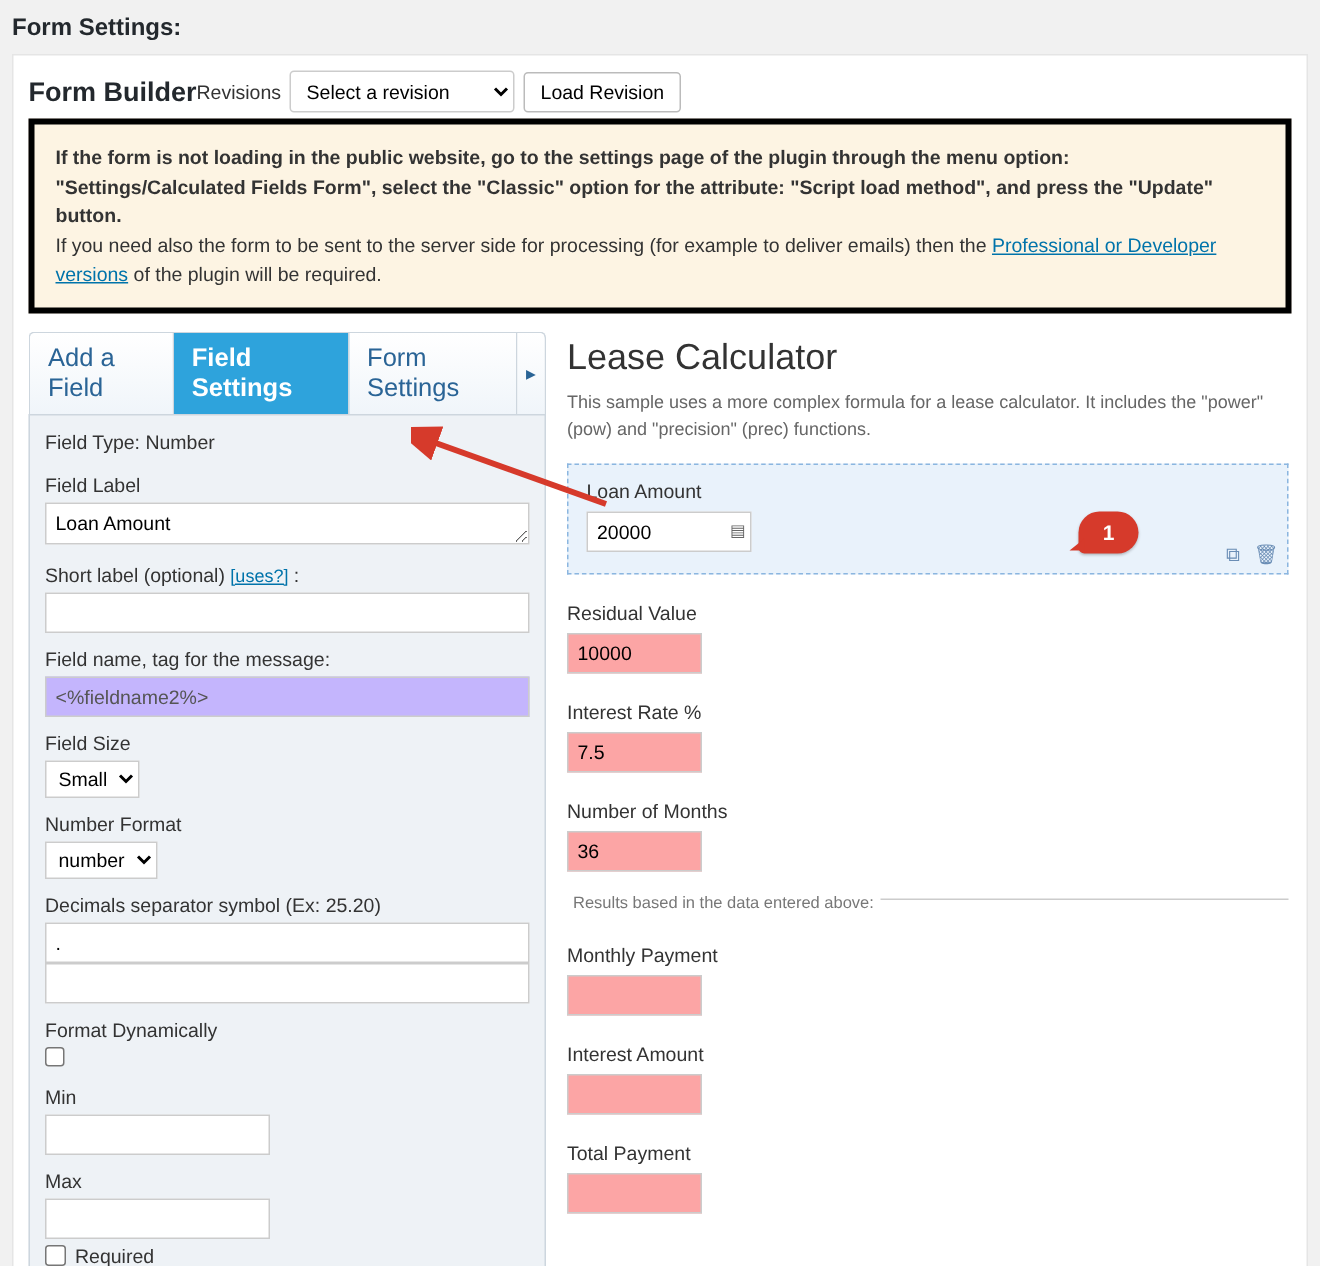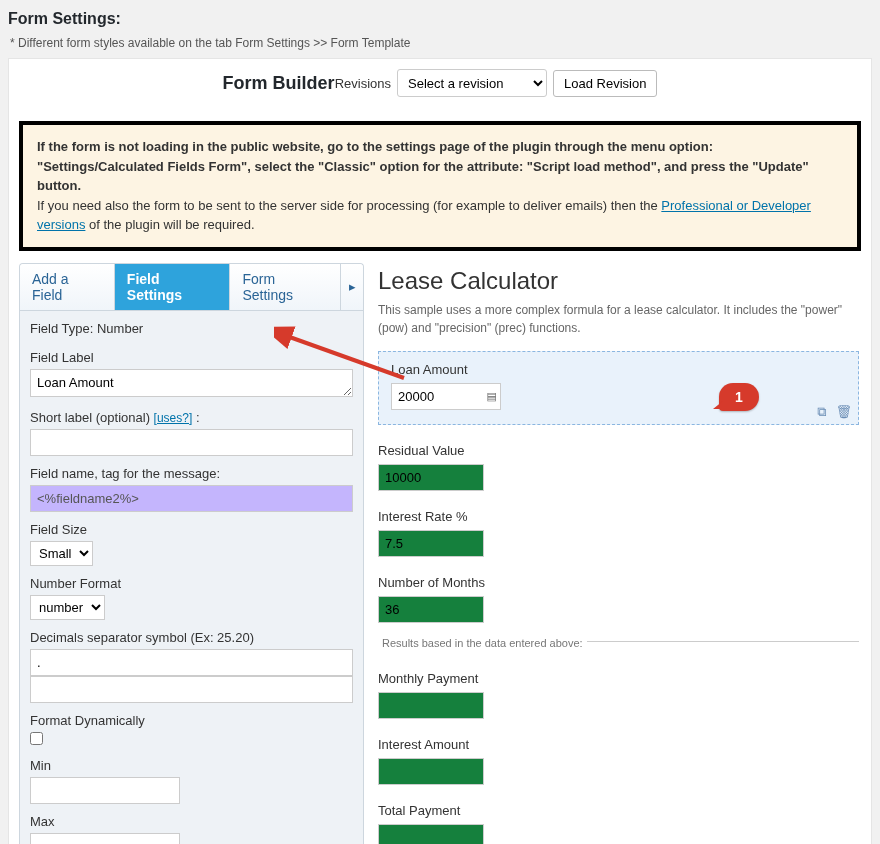--- a/index.html
+++ b/index.html
@@ -1,75 +1,74 @@
 <!DOCTYPE html>
 <html><head>
 <meta charset="utf-8">
 <style>
 * { box-sizing: border-box; margin: 0; padding: 0; }
 body { font-family: -apple-system, BlinkMacSystemFont, "Segoe UI", Arial, sans-serif; font-size: 13px; color: #333; background: #f1f1f1; }
 .page { width: 880px; min-height: 844px; background: #f1f1f1; padding: 0 8px 12px 8px; position: relative; }
 h3.page-title { font-size: 16px; font-weight: 700; color: #23282d; padding: 10px 0 8px 0; }
 .hint { font-size: 12px; color: #555; padding: 0 0 8px 2px; }
 .panel { background: #fff; border: 1px solid #e5e5e5; padding: 10px 10px 10px 10px; }
-.header-row { display: flex; align-items: center; justify-content: center; margin-bottom: 24px; }
+.header-row { display: flex; align-items: center; justify-content: flex-start; margin-bottom: 4px; }
 .header-row h2 { font-size: 18px; font-weight: 600; color: #23282d; }
 .rev-group { display: flex; align-items: center; gap: 6px; }
 .rev-group label { font-size: 13px; color: #333; }
 select.revision { font-size: 13px; height: 28px; padding: 2px 6px; border: 1px solid #ccc; border-radius: 3px; background: #fff; min-width: 150px; }
 .btn { font-size: 13px; background: #fff; border: 1px solid #bbb; border-radius: 3px; padding: 5px 10px; cursor: pointer; }
 .notice { background: #fdf4e3; border: 4px solid #000000; padding: 12px 14px; font-size: 13px; line-height: 1.5; color: #333; margin-bottom: 12px; }
 .notice b { font-weight: 700; }
 .notice a { color: #0073aa; text-decoration: underline; }
 .builder { display: flex; gap: 12px; position: relative; }
 .left-col { width: 345px; flex-shrink: 0; }
 .right-col { flex: 1; }
 .tabs { display: flex; background: #fff; border: 1px solid #cdd6de; border-bottom: none; border-radius: 4px 4px 0 0; position: relative; }
-.tab { padding: 7px 12px; font-size: 14px; color: #2a6496; background: linear-gradient(#fff, #f0f5fa); border-right: 1px solid #cdd6de; cursor: pointer; }
+.tab { padding: 7px 12px; font-size: 17px; color: #2a6496; background: linear-gradient(#fff, #f0f5fa); border-right: 1px solid #cdd6de; cursor: pointer; }
 .tab:first-child { border-radius: 4px 0 0 0; }
 .tab.active { background: #2ea3dc; color: #fff; font-weight: 600; }
 .tab-more { width: 22px; display:flex; align-items:center; justify-content:center; color:#2a6496; border-radius:0 4px 0 0; background: linear-gradient(#fff, #f0f5fa); }
 .settings-body { background: #eef2f6; border: 1px solid #cdd6de; padding: 10px 10px 14px 10px; }
 .field-type { font-size: 13px; color: #333; margin-bottom: 14px; }
 .lbl { display:block; font-size: 13px; color: #333; margin: 10px 0 4px 0; }
 .lbl a { color: #0073aa; font-size: 12px; }
 input.text, textarea.text { width: 100%; border: 1px solid #ccc; background: #fff; padding: 5px 6px; font-size: 13px; border-radius: 0; font-family: inherit; }
 textarea.text { resize: vertical; min-height: 28px; }
 input.text.readonly { background: #c4b5fd; color: #555; }
 select.small-select { border: 1px solid #ccc; background:#fff; font-size: 13px; padding: 3px 4px; }
 .inline-input { width: 150px !important; }
 .chk-row { display:flex; align-items:center; gap:6px; margin-top:4px; font-size:13px; color:#333; }
 .chk-row input { width:14px; height:14px; }
 .preview { padding: 4px 2px 8px 2px; }
 .preview h1 { font-size: 24px; font-weight: 400; color: #333; margin-bottom: 6px; }
 .preview-desc { font-size: 12px; color: #666; line-height: 1.5; margin-bottom: 14px; }
 .field-block { margin-bottom: 18px; }
 .field-block .flabel { font-size: 13px; color: #333; margin-bottom: 6px; display:block; }
-.field-block input.pinput { width: 106px; border: 1px solid #ccc; background: #15803d; padding: 5px 6px; font-size: 13px; }
+.field-block input.pinput { width: 90px; border: 1px solid #ccc; background: #fca5a5; padding: 5px 6px; font-size: 13px; }
 .selected-field { border: 1px dashed #8bb6e0; background: #e9f2fb; padding: 10px 12px 14px 12px; position: relative; margin-bottom: 18px; }
 .selected-field .flabel { margin-bottom: 6px; display:block; font-size:13px; }
 .selected-field input.pinput { width:110px; border:1px solid #ccc; background:#fff; padding:5px 22px 5px 6px; font-size:13px; position:relative; }
 .spin-wrap { position: relative; display:inline-block; }
 .spin-icon { position:absolute; right:4px; top:50%; transform:translateY(-50%); font-size:11px; color:#666; pointer-events:none; }
 .field-actions { position:absolute; right:6px; bottom:4px; display:flex; gap:6px; }
 .field-actions span { width:16px; height:16px; display:flex; align-items:center; justify-content:center; color:#6a8db5; font-size:13px; cursor:pointer; }
 .fieldset-divider { border:none; border-top:1px solid #ccc; margin: 10px 0 4px 0; }
 .fieldset-legend { font-size:11px; color:#777; padding:0 4px; background:#fff; position:relative; top:-11px; left:0; }
 .field-block .wide { width: 230px; }
 
 .arrow-svg { position:absolute; pointer-events:none; z-index:50; }
 .marker { position:absolute; width:40px; height:28px; background:#d63a2b; border-radius:14px 14px 14px 4px; color:#fff; display:flex; align-items:center; justify-content:center; font-size:14px; font-weight:600; z-index:50; pointer-events:none; box-shadow: 0 1px 2px rgba(0,0,0,0.25);}
 .marker::before { content:""; position:absolute; left:-6px; bottom:2px; width:0; height:0; border-top:8px solid transparent; border-bottom:0 solid transparent; border-right:10px solid #d63a2b; }
 </style>
 </head>
 <body>
 <div class="page">
 
 <h3 class="page-title">Form Settings:</h3>
-<div class="hint">* Different form styles available on the tab Form Settings &gt;&gt; Form Template</div>
 
 <div class="panel">
   <div class="header-row">
     <h2>Form Builder</h2>
     <div class="rev-group">
       <label>Revisions</label>
       <select class="revision">
         <option>Select a revision</option>
       </select>
       <button class="btn">Load Revision</button>

